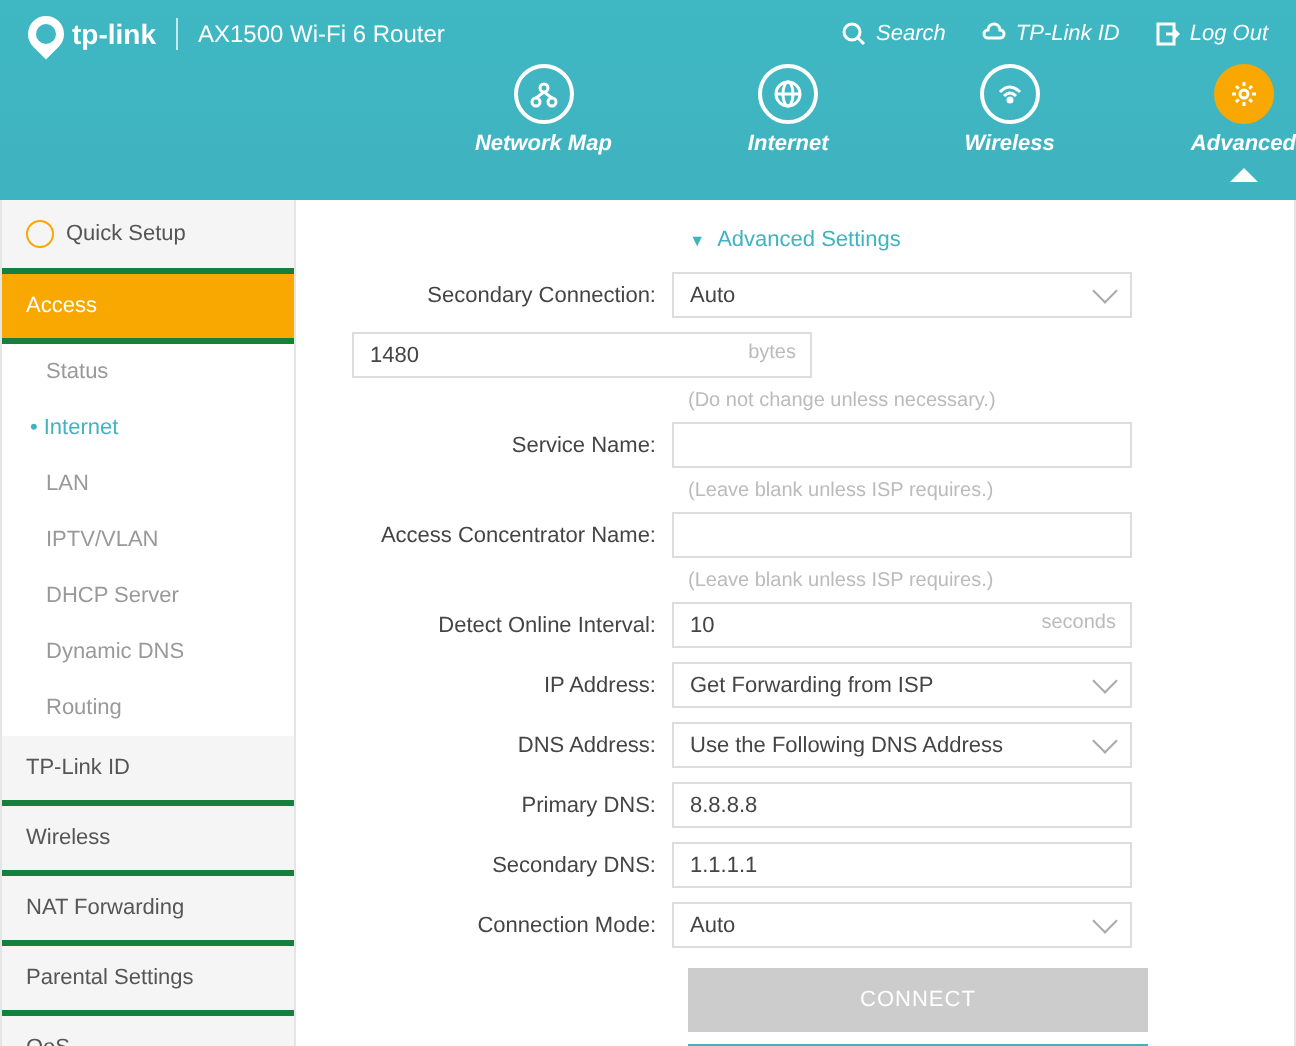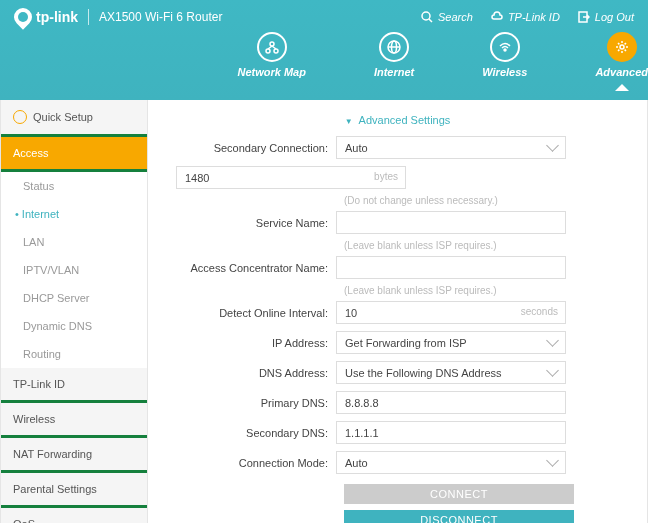--- a/index.html
+++ b/index.html
@@ -37,21 +37,21 @@
 .adv-head::before { content: "▼"; font-size: 8px; margin-right: 6px; }
 .form { padding: 4px 28px 10px 28px; }
 .row { display: flex; align-items: center; margin-bottom: 7px; }
 .lbl { width: 160px; text-align: right; color: #444; padding-right: 8px; }
 .fld { width: 230px; position: relative; }
 .inp, .sel { width: 100%; height: 23px; border: 1px solid #ddd; padding: 0 8px; font-size: 11px; color: #444; background: #fff; }
 .sel { display: flex; align-items: center; justify-content: space-between; cursor: pointer; }
 .sel::after { content: ""; width: 8px; height: 8px; border-right: 1.5px solid #aaa; border-bottom: 1.5px solid #aaa; transform: rotate(45deg); margin-top: -4px; }
 .suffix { position: absolute; right: 8px; top: 5px; color: #bbb; font-size: 10px; }
 .hint { color: #bbb; font-size: 10px; padding: 2px 0 0 168px; margin-top: -3px; margin-bottom: 5px; }
-.btn { width: 230px; height: 20px; margin: 3px 0 3px 168px; border: none; color: #fff; font-size: 11px; letter-spacing: .5px; cursor: pointer; }
+.btn { width: 230px; height: 32px; margin: 3px 0 3px 168px; border: none; color: #fff; font-size: 11px; letter-spacing: .5px; cursor: pointer; }
 .btn.disabled { background: #ccc; cursor: default; }
 .btn.primary { background: #3fb3bf; }
 </style>
 </head>
 <body>
 
 <div class="header">
   <div class="top-bar">
     <div class="logo">
       <span class="logo-teardrop"></span>

